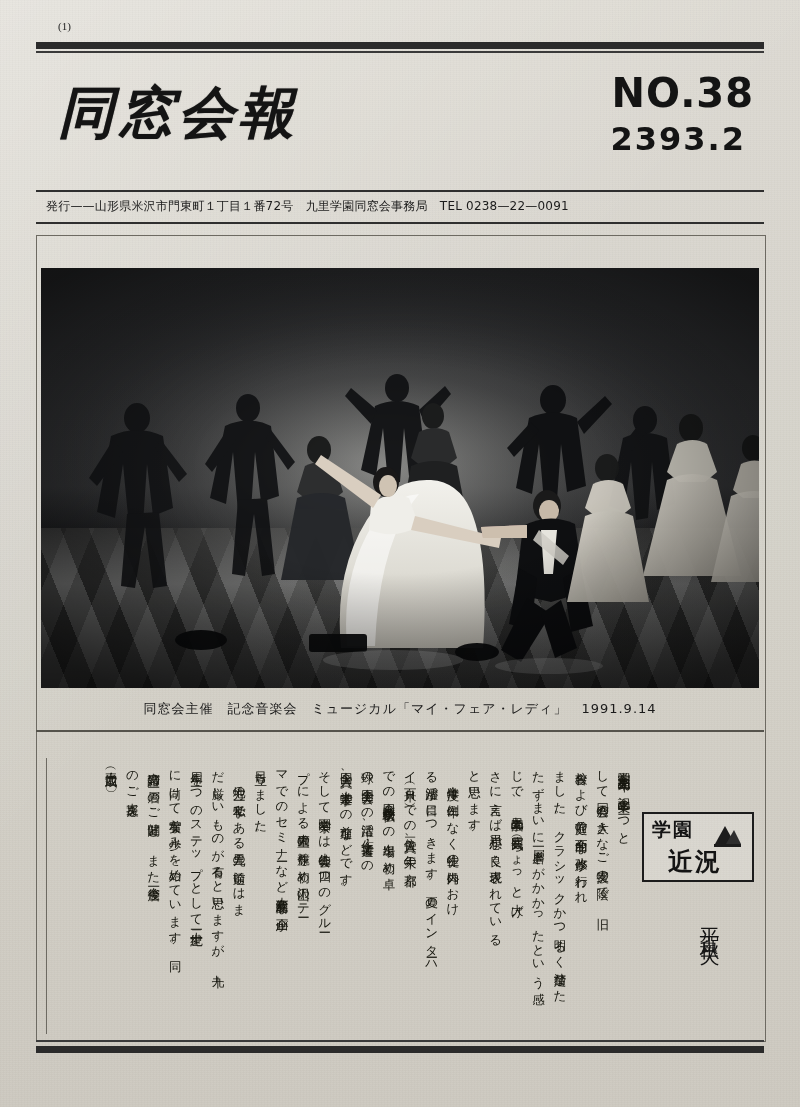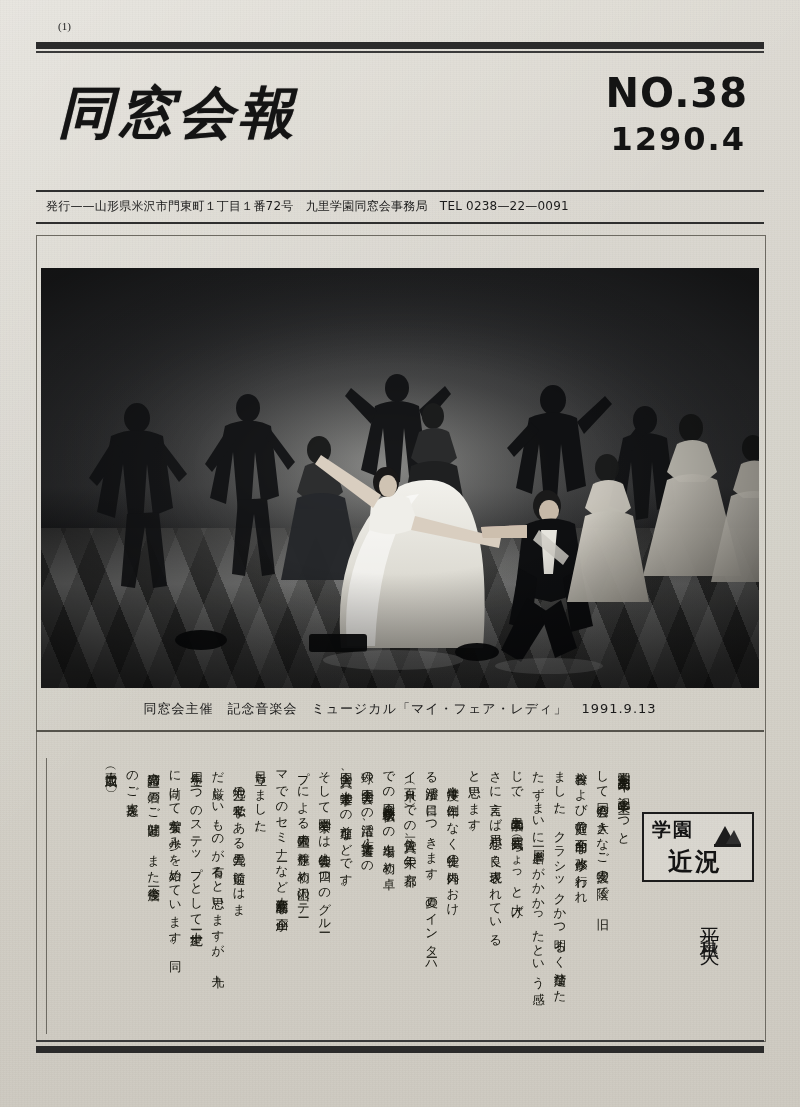--- a/index.html
+++ b/index.html
@@ -69,21 +69,21 @@
     font-family: "DejaVu Sans", sans-serif;
     font-weight: 700;
     font-size: 56px;
     letter-spacing: 4px;
     color: #141414;
     text-shadow: 0 0 1px rgba(0,0,0,0.5);
     font-style: italic;
   }
   .issue-no {
     position: absolute;
-    right: 16px;
+    right: 10px;
     top: 12px;
     font-family: "DejaVu Sans", sans-serif;
     font-weight: 700;
     font-size: 40px;
     letter-spacing: 1px;
     color: #141414;
   }
   .issue-date {
     position: absolute;
     right: 18px;
@@ -313,21 +313,21 @@
   <div class="grain"></div>
 
   <div class="page-num">(1)</div>
 
   <div class="rule-top"></div>
   <div class="rule-top2"></div>
 
   <div class="masthead">
     <div class="title-ja">同窓会報</div>
     <div class="issue-no">NO.38</div>
-    <div class="issue-date">1290.4</div>
+    <div class="issue-date">2393.2</div>
   </div>
 
   <div class="rule-pub-top"></div>
   <div class="publisher">発行——山形県米沢市門東町１丁目１番72号　九里学園同窓会事務局　TEL 0238—22—0091</div>
   <div class="rule-pub-bot"></div>
 
   <div class="frame"></div>
 
   <div class="photo-wrap">
     <div class="photo">
@@ -462,21 +462,21 @@
         <g opacity="0.18" fill="#ffffff">
           <ellipse cx="352" cy="392" rx="70" ry="10"></ellipse>
           <ellipse cx="508" cy="398" rx="54" ry="8"></ellipse>
         </g>
       </svg>
 
       <div class="vignette"></div>
     </div>
   </div>
 
-  <div class="caption">同窓会主催　記念音楽会　ミュージカル「マイ・フェア・レディ」　1991.9.13</div>
+  <div class="caption">同窓会主催　記念音楽会　ミュージカル「マイ・フェア・レディ」　1991.9.14</div>
 
   <div class="rule-mid"></div>
 
   <div class="article">
     <div class="sep-left"></div>
 
     <div class="badge">
       <div class="badge-box"></div>
       <div class="badge-t1">学園</div>
       <div class="badge-t2">近況</div>

